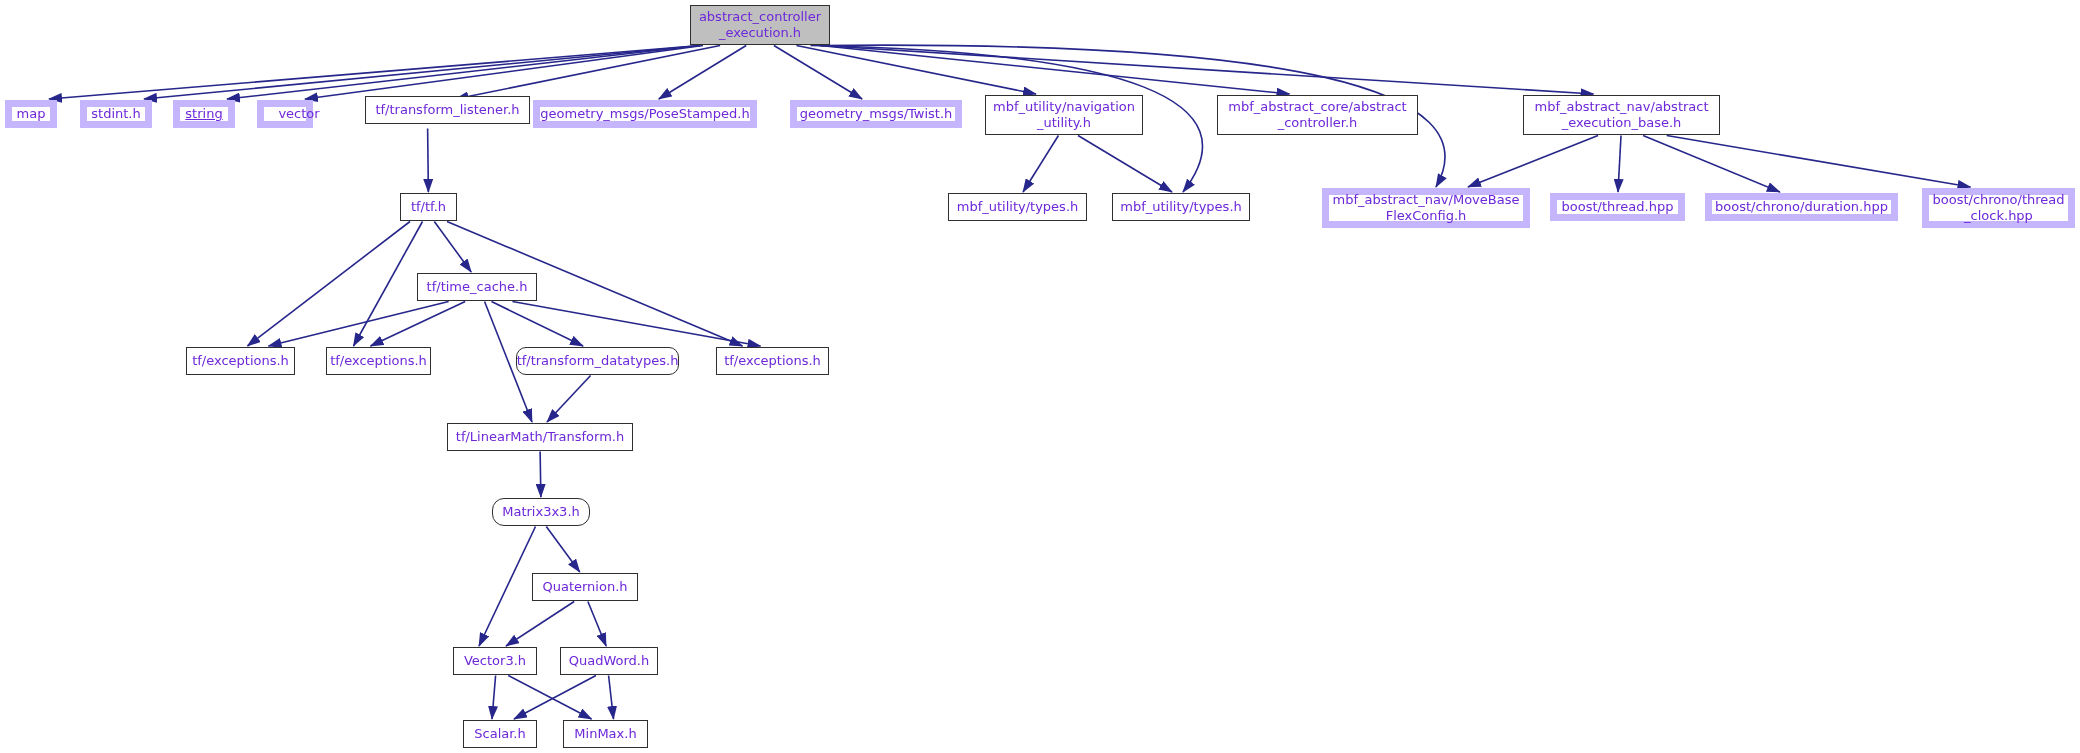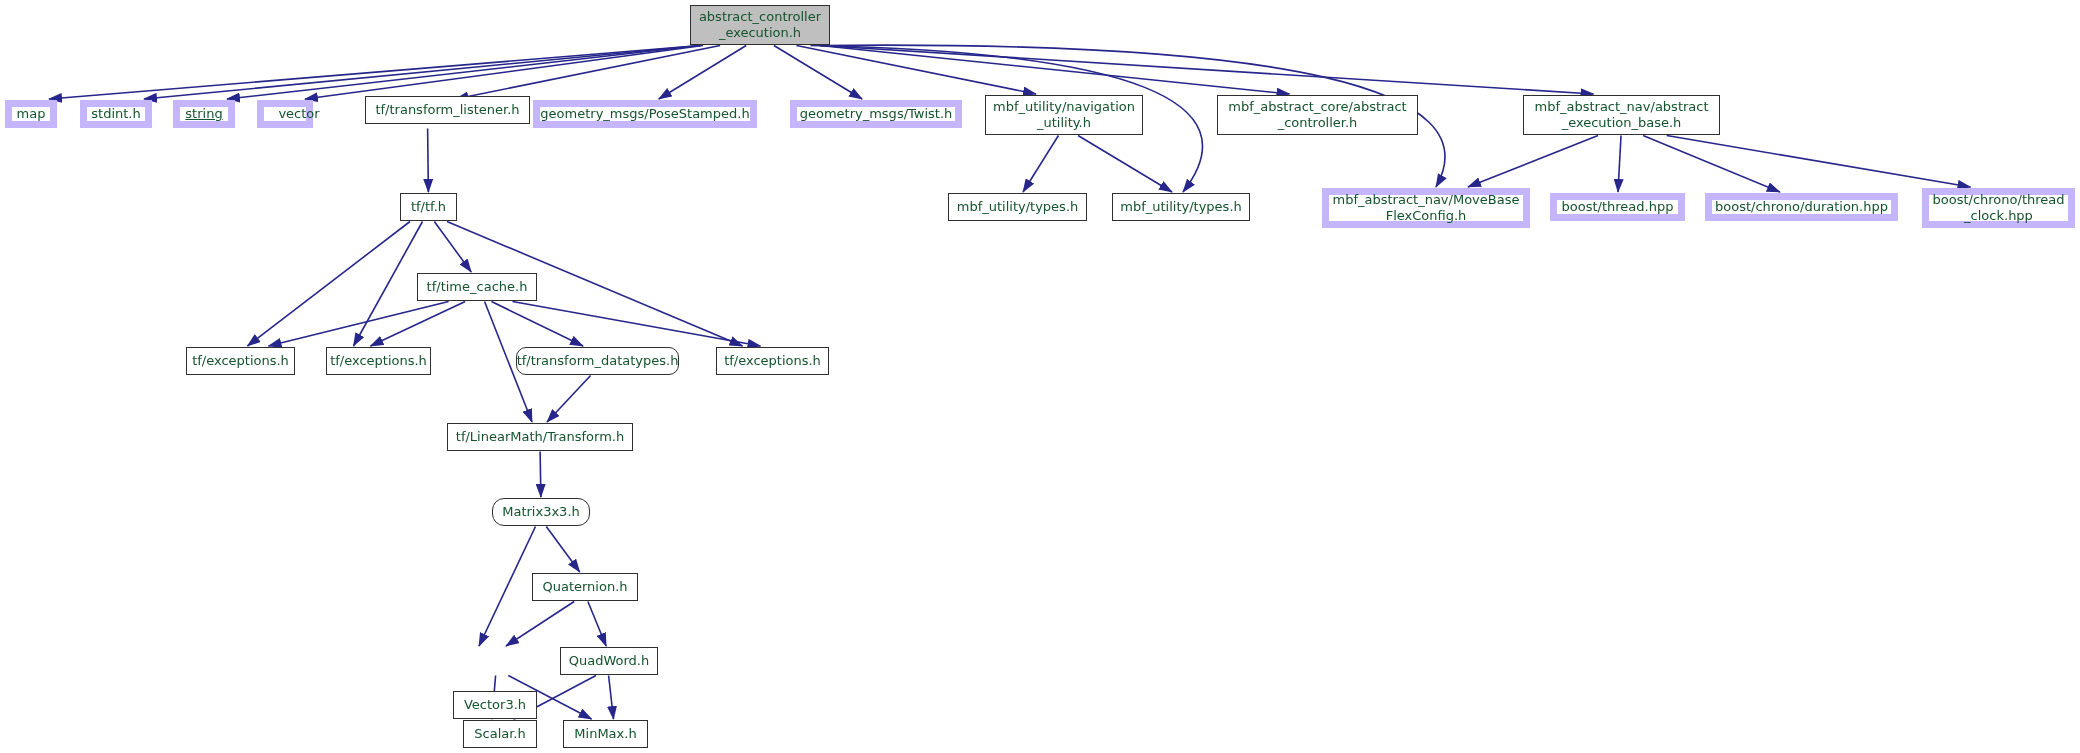--- a/index.html
+++ b/index.html
@@ -7,21 +7,21 @@
        font-family:"DejaVu Sans", sans-serif;}
   .graph-canvas{position:absolute;left:0;top:0;width:2080px;height:753px;}
   svg.edges{position:absolute;left:0;top:0;pointer-events:none;}
   .node{
     position:absolute;
     box-sizing:border-box;
     display:flex;align-items:center;justify-content:center;
     text-align:center;
     white-space:pre-line;
     font-size:13px;line-height:1.22;
-    color:#14532d;background:#ffffff;
+    color:#6d28d9;background:#ffffff;
     cursor:default;
   }
   .node.internal{border:1.5px solid #2f2f2f;cursor:pointer;}
   .node.external{border:7px solid #c4b5fd;}
   .node.root{border:1.5px solid #2f2f2f;background:#bfbfbf;}
 </style>
 </head>
 <body>
 
 <div class="graph-canvas">
@@ -98,18 +98,18 @@
       <div class="node external" style="left: 1922px; top: 188px; width: 153px; height: 40px;"><span>boost/chrono/thread
 _clock.hpp</span></div>
       <div class="node internal" style="left: 417px; top: 273px; width: 120px; height: 28px; text-align: center;"><span>tf/time_cache.h</span></div>
       <div class="node internal" style="left: 186px; top: 347px; width: 109px; height: 28px;"><span>tf/exceptions.h</span></div>
       <div class="node internal" style="left: 326px; top: 347px; width: 105px; height: 28px;"><span>tf/exceptions.h</span></div>
       <div class="node internal" style="left: 516px; top: 347px; width: 163px; height: 28px; border-radius: 10px;"><span>tf/transform_datatypes.h</span></div>
       <div class="node internal" style="left: 716px; top: 347px; width: 113px; height: 28px;"><span>tf/exceptions.h</span></div>
       <div class="node internal" style="left: 447px; top: 423px; width: 186px; height: 28px;"><span>tf/LinearMath/Transform.h</span></div>
       <div class="node internal" style="left: 492px; top: 498px; width: 98px; height: 28px; border-radius: 12px;"><span>Matrix3x3.h</span></div>
       <div class="node internal" style="left: 532px; top: 573px; width: 106px; height: 28px;"><span>Quaternion.h</span></div>
-      <div class="node internal" style="left: 453px; top: 647px; width: 84px; height: 28px; margin-top: 44px;"><span>Vector3.h</span></div>
+      <div class="node internal" style="left: 453px; top: 647px; width: 84px; height: 28px;"><span>Vector3.h</span></div>
       <div class="node internal" style="left: 560px; top: 647px; width: 98px; height: 28px;"><span>QuadWord.h</span></div>
       <div class="node internal" style="left: 463px; top: 720px; width: 74px; height: 28px;"><span>Scalar.h</span></div>
       <div class="node internal" style="left: 563px; top: 720px; width: 85px; height: 28px;"><span>MinMax.h</span></div>
     </div>
 </div>
 
 </body></html>

